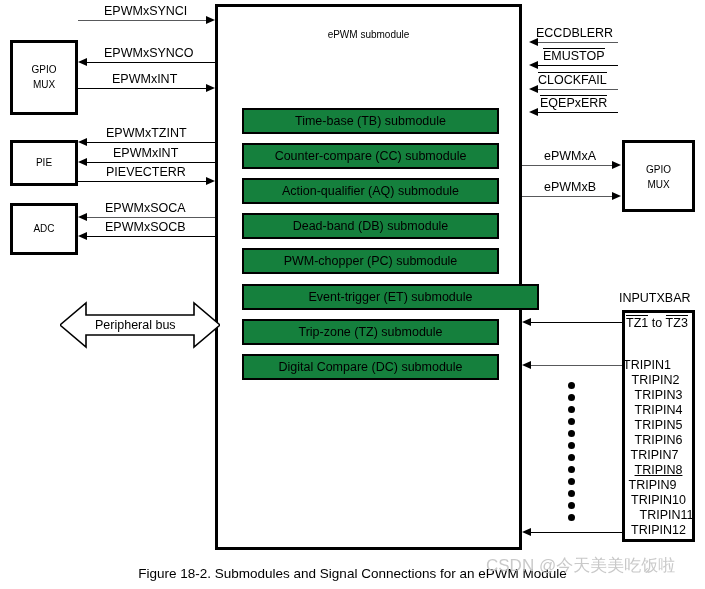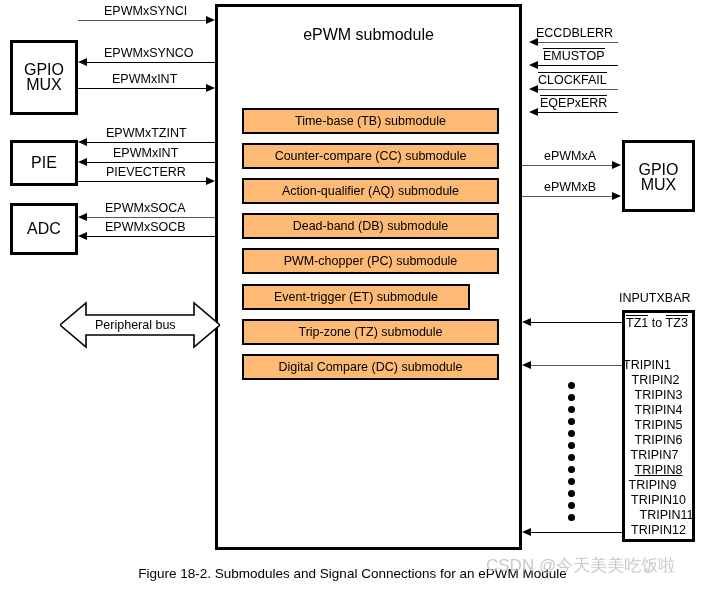--- a/index.html
+++ b/index.html
@@ -22,28 +22,28 @@
     position: absolute;
     border: 3px solid #000000;
     background: #ffffff;
     box-sizing: border-box;
   }
   .box-label {
     position: absolute;
     left: 0;
     right: 8px;
     text-align: center;
-    font-size: 16px;
+    font-size: 10px;
     line-height: 15px;
     white-space: pre-line;
   }
   .submodule {
     position: absolute;
     border: 2px solid #000000;
-    background: #fdba74;
+    background: #15803d;
     box-sizing: border-box;
     display: flex;
     align-items: center;
     justify-content: center;
     font-size: 12.5px;
     color: #000000;
   }
   .sig-line {
     position: absolute;
     height: 0;
@@ -122,21 +122,21 @@
 <div id="figure">
 
   <div class="box" style="left:215px; top:4px; width:307px; height:546px;"></div>
   <div class="box-label" style="left:215px; width:307px; top:27px;">ePWM submodule</div>
 
   <div class="submodule" style="left:242px; top:108px; width:257px; height:26px;">Time-base (TB) submodule</div>
   <div class="submodule" style="left:242px; top:143px; width:257px; height:26px;">Counter-compare (CC) submodule</div>
   <div class="submodule" style="left:242px; top:178px; width:257px; height:26px;">Action-qualifier (AQ) submodule</div>
   <div class="submodule" style="left:242px; top:213px; width:257px; height:26px;">Dead-band (DB) submodule</div>
   <div class="submodule" style="left:242px; top:248px; width:257px; height:26px;">PWM-chopper (PC) submodule</div>
-  <div class="submodule" style="left:242px; top:284px; width:228px; height:26px;">Event-trigger (ET) submodule</div>
+  <div class="submodule" style="left:242px; top:284px; width:297px; height:26px;">Event-trigger (ET) submodule</div>
   <div class="submodule" style="left:242px; top:319px; width:257px; height:26px;">Trip-zone (TZ) submodule</div>
   <div class="submodule" style="left:242px; top:354px; width:257px; height:26px;">Digital Compare (DC) submodule</div>
 
   <div class="box" style="left:10px; top:40px; width:68px; height:75px;"></div>
   <div class="box-label" style="left:10px; width:68px; top:62px;">GPIO
 MUX</div>
 
   <div class="box" style="left:10px; top:140px; width:68px; height:46px;"></div>
   <div class="box-label" style="left:10px; width:68px; top:155px;">PIE</div>
 

